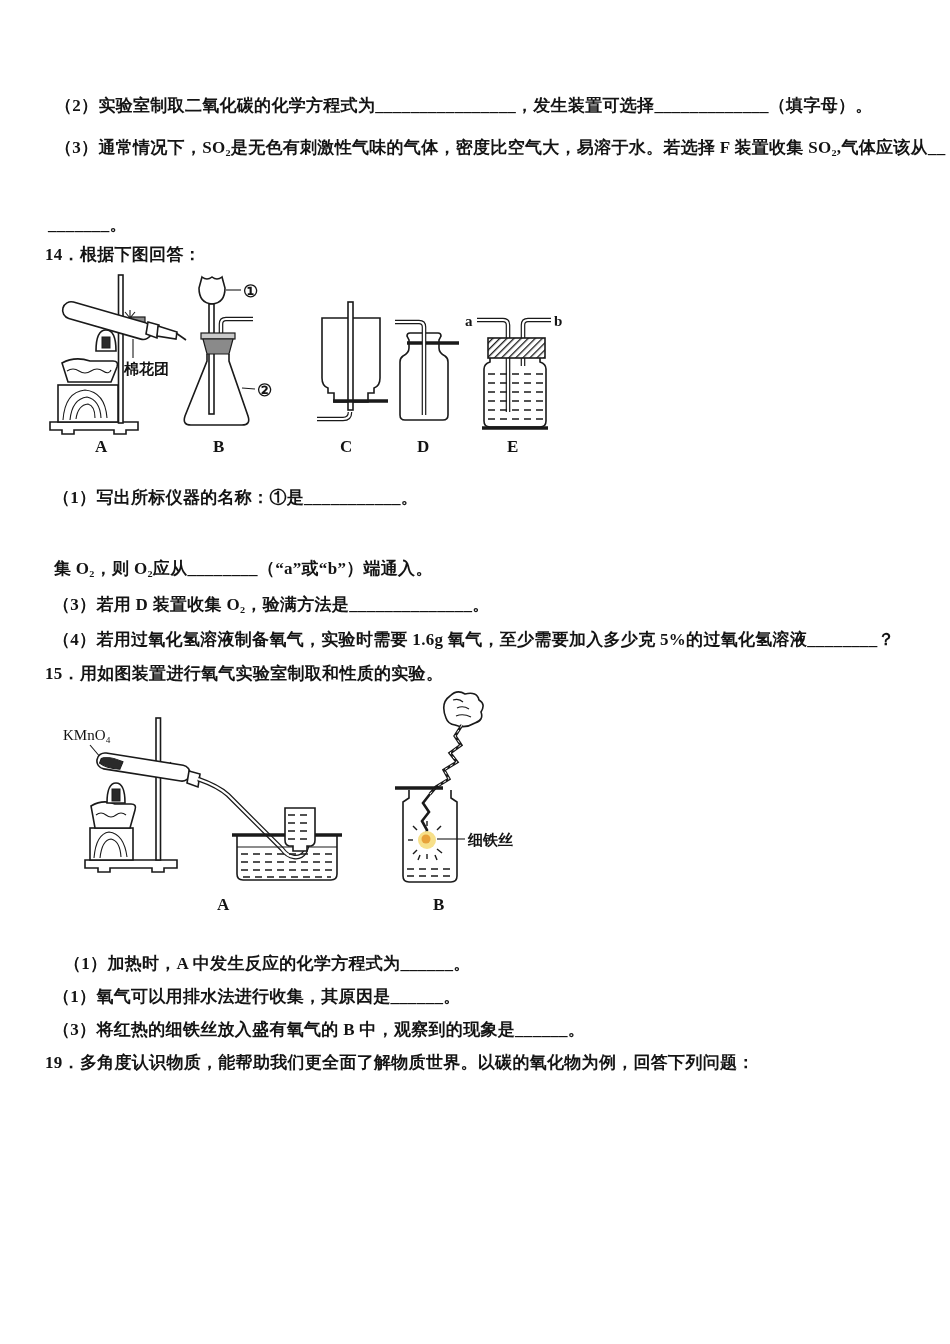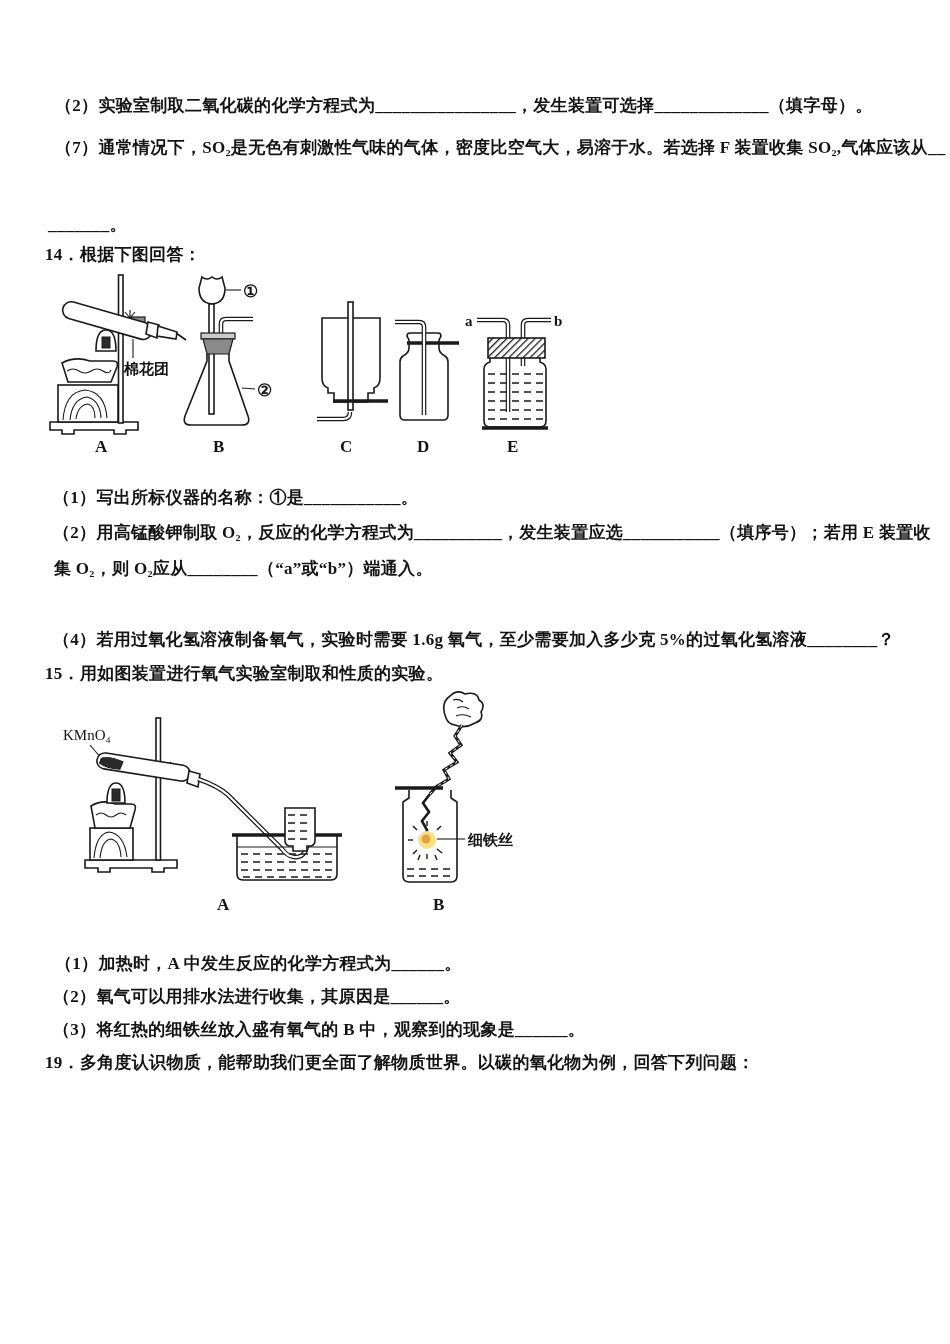--- a/index.html
+++ b/index.html
@@ -24,30 +24,30 @@
   .fl{font-size:17px;font-weight:bold;}
   .ann{font-size:15px;font-weight:bold;}
   .ann2{font-size:15px;font-weight:normal;}
 </style>
 </head>
 <body>
 
 <div class="page">
 
   <div class="tl" style="left:55px;top:95px">（2）实验室制取二氧化碳的化学方程式为________________，发生装置可选择_____________（填字母）。</div>
-  <div class="tl" style="left:55px;top:137px">（7）通常情况下，SO₂是无色有刺激性气味的气体，密度比空气大，易溶于水。若选择 F 装置收集 SO₂,气体应该从__</div>
+  <div class="tl" style="left:55px;top:137px">（3）通常情况下，SO₂是无色有刺激性气味的气体，密度比空气大，易溶于水。若选择 F 装置收集 SO₂,气体应该从__</div>
   <div class="tl" style="left:48px;top:214px">_______。</div>
   <div class="tl" style="left:45px;top:244px">14．根据下图回答：</div>
   <div class="tl" style="left:53px;top:487px">（1）写出所标仪器的名称：①是___________。</div>
-  <div class="tl" style="left:53px;top:522px">（2）用高锰酸钾制取 O₂，反应的化学方程式为__________，发生装置应选___________（填序号）；若用 E 装置收</div>
   <div class="tl" style="left:54px;top:558px">集 O₂，则 O₂应从________（“a”或“b”）端通入。</div>
+  <div class="tl" style="left:53px;top:594px">（3）若用 D 装置收集 O₂，验满方法是______________。</div>
   <div class="tl" style="left:53px;top:629px">（4）若用过氧化氢溶液制备氧气，实验时需要 1.6g 氧气，至少需要加入多少克 5%的过氧化氢溶液________？</div>
   <div class="tl" style="left:45px;top:663px">15．用如图装置进行氧气实验室制取和性质的实验。</div>
-  <div class="tl" style="left:55px;top:953px">（1）加热时，A 中发生反应的化学方程式为______。</div>
-  <div class="tl" style="left:53px;top:986px">（2）氧气可以用排水法进行收集，其原因是______。</div>
+  <div class="tl" style="left:64px;top:953px">（1）加热时，A 中发生反应的化学方程式为______。</div>
+  <div class="tl" style="left:53px;top:986px">（1）氧气可以用排水法进行收集，其原因是______。</div>
   <div class="tl" style="left:53px;top:1019px">（3）将红热的细铁丝放入盛有氧气的 B 中，观察到的现象是______。</div>
   <div class="tl" style="left:45px;top:1052px">19．多角度认识物质，能帮助我们更全面了解物质世界。以碳的氧化物为例，回答下列问题：</div>
 
   <svg style="left:45px;top:262px" width="530" height="200" viewBox="0 0 530 200">
     <defs>
       <pattern id="hatch" width="5" height="5" patternTransform="rotate(45)" patternUnits="userSpaceOnUse">
         <rect width="5" height="5" fill="#ffffff"></rect>
         <line x1="0" y1="0" x2="0" y2="5" stroke="#1a1a1a" stroke-width="2.6"></line>
       </pattern>
     </defs>

